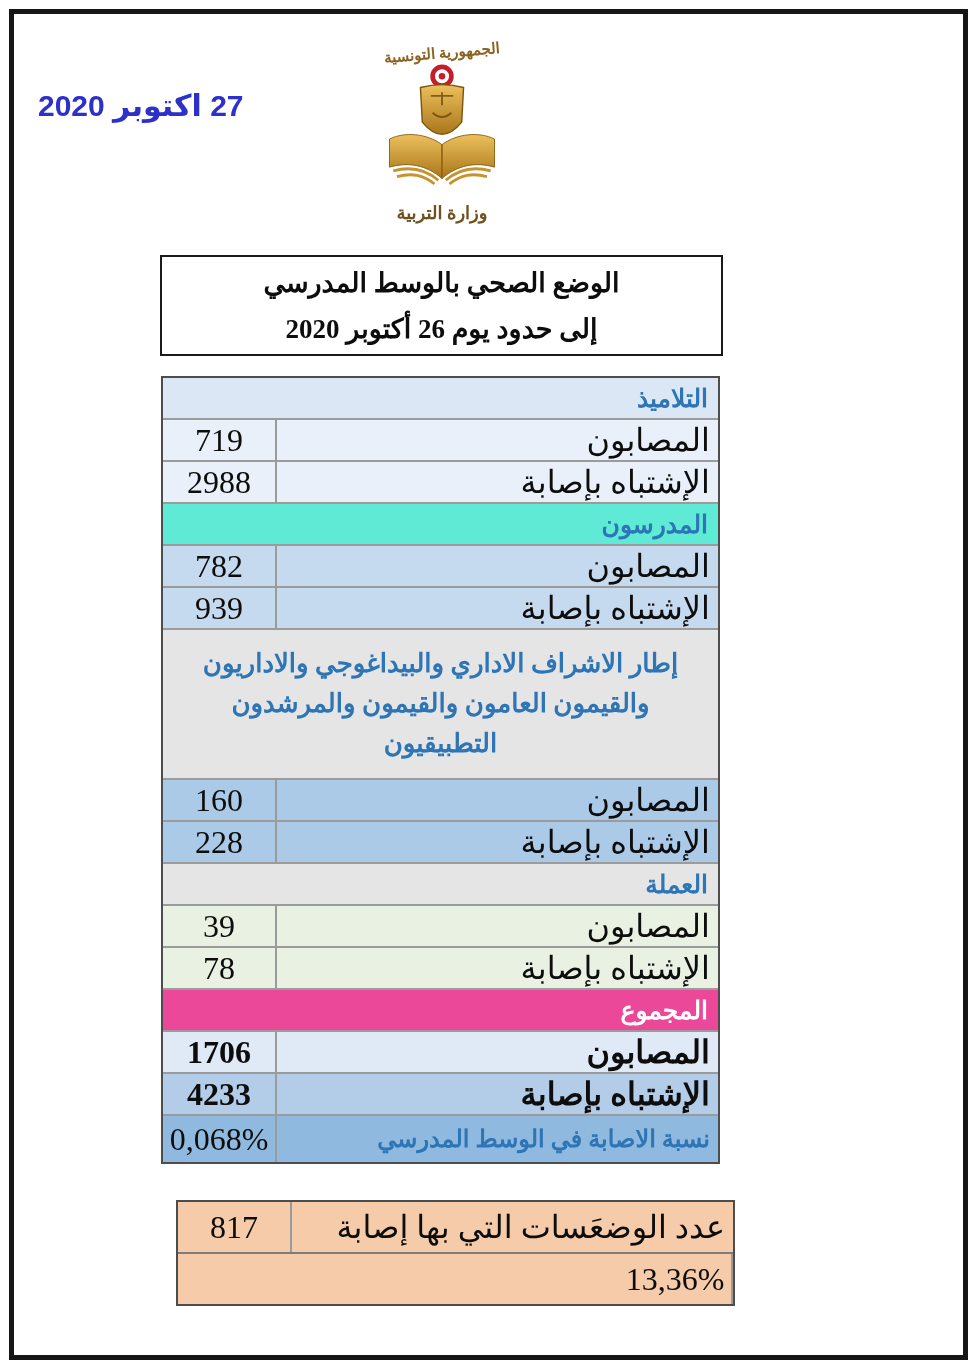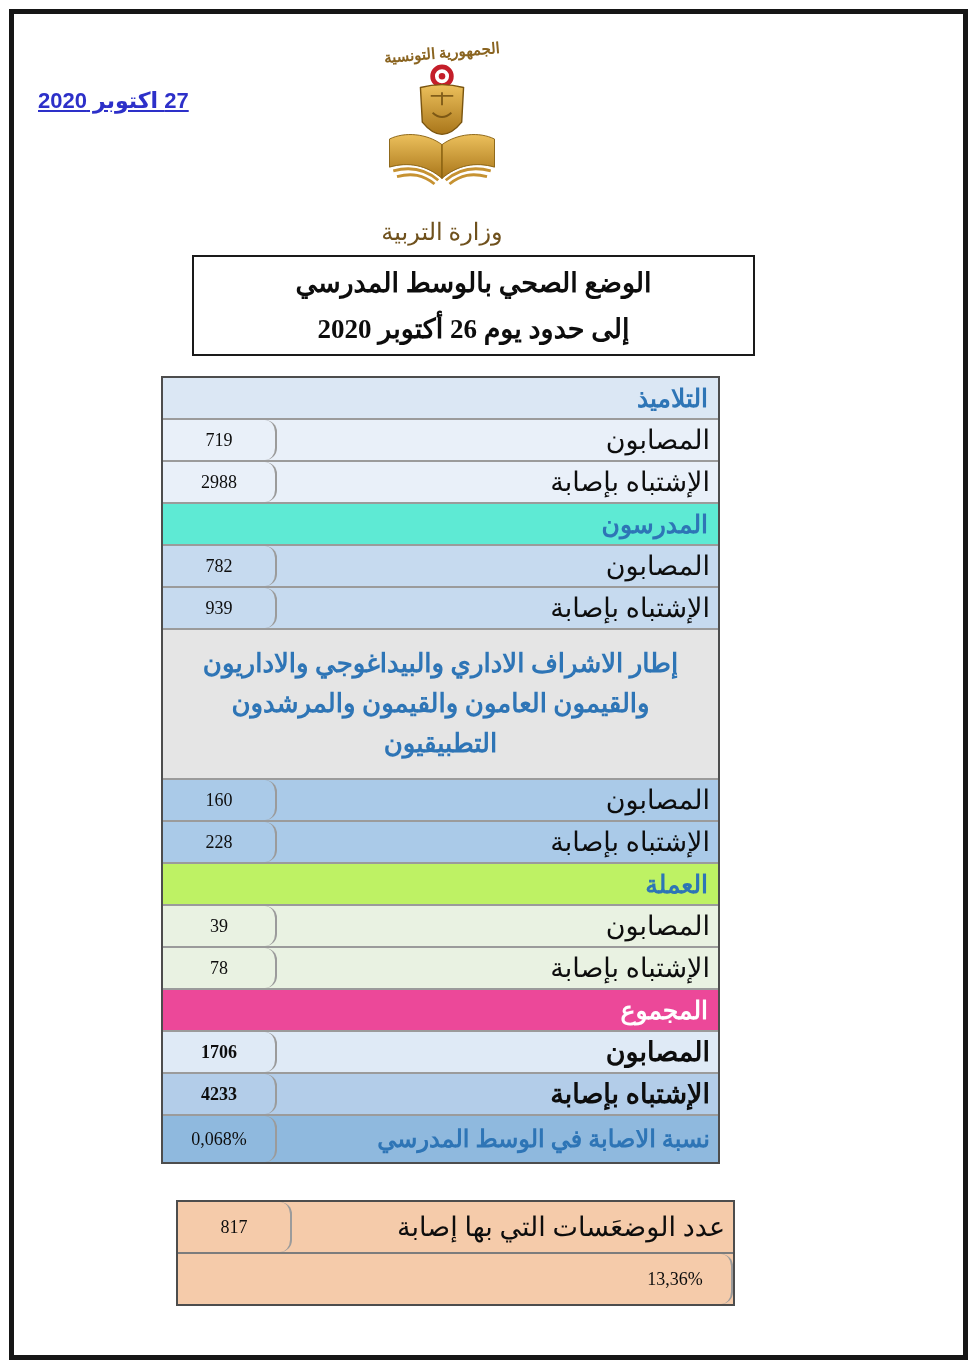--- a/index.html
+++ b/index.html
@@ -8,35 +8,35 @@
     font-family:"Liberation Serif","DejaVu Serif",serif;overflow:hidden;
   }
   .frame{
     position:absolute;left:9px;top:9px;right:9px;bottom:9px;
     border:5px solid #161616;pointer-events:none;
   }
   
   .date{
     position:absolute;left:38px;top:88px;direction:rtl;
     font-family:"Liberation Sans","DejaVu Sans",sans-serif;
-    font-weight:bold;font-size:22px;color:#2d30c9;letter-spacing:.5px;text-decoration:underline;
+    font-weight:bold;font-size:30px;color:#2d30c9;letter-spacing:.5px;
   }
   
   .logo{position:absolute;left:352px;top:44px;width:180px;text-align:center;}
   .logo .rep{
     font-size:15px;font-weight:bold;color:#8a6420;direction:rtl;
     transform:rotate(-5deg);letter-spacing:1px;margin-bottom:2px;
   }
   .logo svg{display:block;margin:0 auto;}
   .logo .min{
-    font-size:24px;font-weight:normal;color:#6f511d;direction:rtl;margin-top:18px;
+    font-size:18px;font-weight:bold;color:#6f511d;direction:rtl;margin-top:2px;
   }
   
   .titlebox{
-    position:absolute;left:192px;top:255px;width:559px;height:97px;
+    position:absolute;left:160px;top:255px;width:559px;height:97px;
     border:2px solid #1a1a1a;text-align:center;direction:rtl;
     font-weight:bold;font-size:27px;color:#0d0d0d;
     display:flex;flex-direction:column;justify-content:center;line-height:46px;
   }
   
   .mtable{
     position:absolute;left:161px;top:376px;width:559px;
     border:2px solid #4d4d4d;box-sizing:border-box;background:#fff;
   }
   .mrow{
@@ -47,33 +47,33 @@
   .mrow.big{height:148px;}
   .mrow.rate{height:46px;}
   .cell-header{
     flex:1;display:flex;align-items:center;padding:0 10px;
     color:#2e75b6;font-weight:bold;font-size:25px;
   }
   .mrow.red .cell-header{color:#ffffff;}
   .cell-header.center{justify-content:center;text-align:center;line-height:1.55;font-size:26px;}
   .cell-label{
     flex:1;display:flex;align-items:center;padding:0 8px;
-    color:#0d0d0d;font-size:27px;
+    color:#0d0d0d;font-size:32px;
   }
   .cell-value{
     flex:none;width:112px;display:flex;align-items:center;justify-content:center;
-    border-right:2px solid #9b9b9b;direction:ltr;font-size:18px;color:#0d0d0d;border-radius:12px;
+    border-right:2px solid #9b9b9b;direction:ltr;font-size:32px;color:#0d0d0d;
   }
   .mrow.boldrow .cell-label,.mrow.boldrow .cell-value{font-weight:bold;}
   .mrow.rate .cell-label{color:#2e75b6;font-weight:bold;font-size:24px;}
   
   .s1h{background:#dbe7f4;} .s1d{background:#e9f0f9;}
   .s2h{background:#5eead4;} .s2d{background:#c6daef;}
   .s3h{background:#e5e5e5;} .s3d{background:#aacae8;}
-  .s4h{background:#bef264;} .s4d{background:#e9f2e2;}
+  .s4h{background:#e5e5e5;} .s4d{background:#e9f2e2;}
   .red{background:#ec4899;}
   .t1{background:#dfeaf6;} .t2{background:#b3cde9;} .t3{background:#8fb9de;}
   
   .btable{
     position:absolute;left:176px;top:1200px;width:559px;
     border:2px solid #4d4d4d;box-sizing:border-box;
   }
   .brow{
     display:flex;direction:rtl;align-items:stretch;height:50px;
     background:#f5cbaa;border-top:2px solid #7c7c7c;

